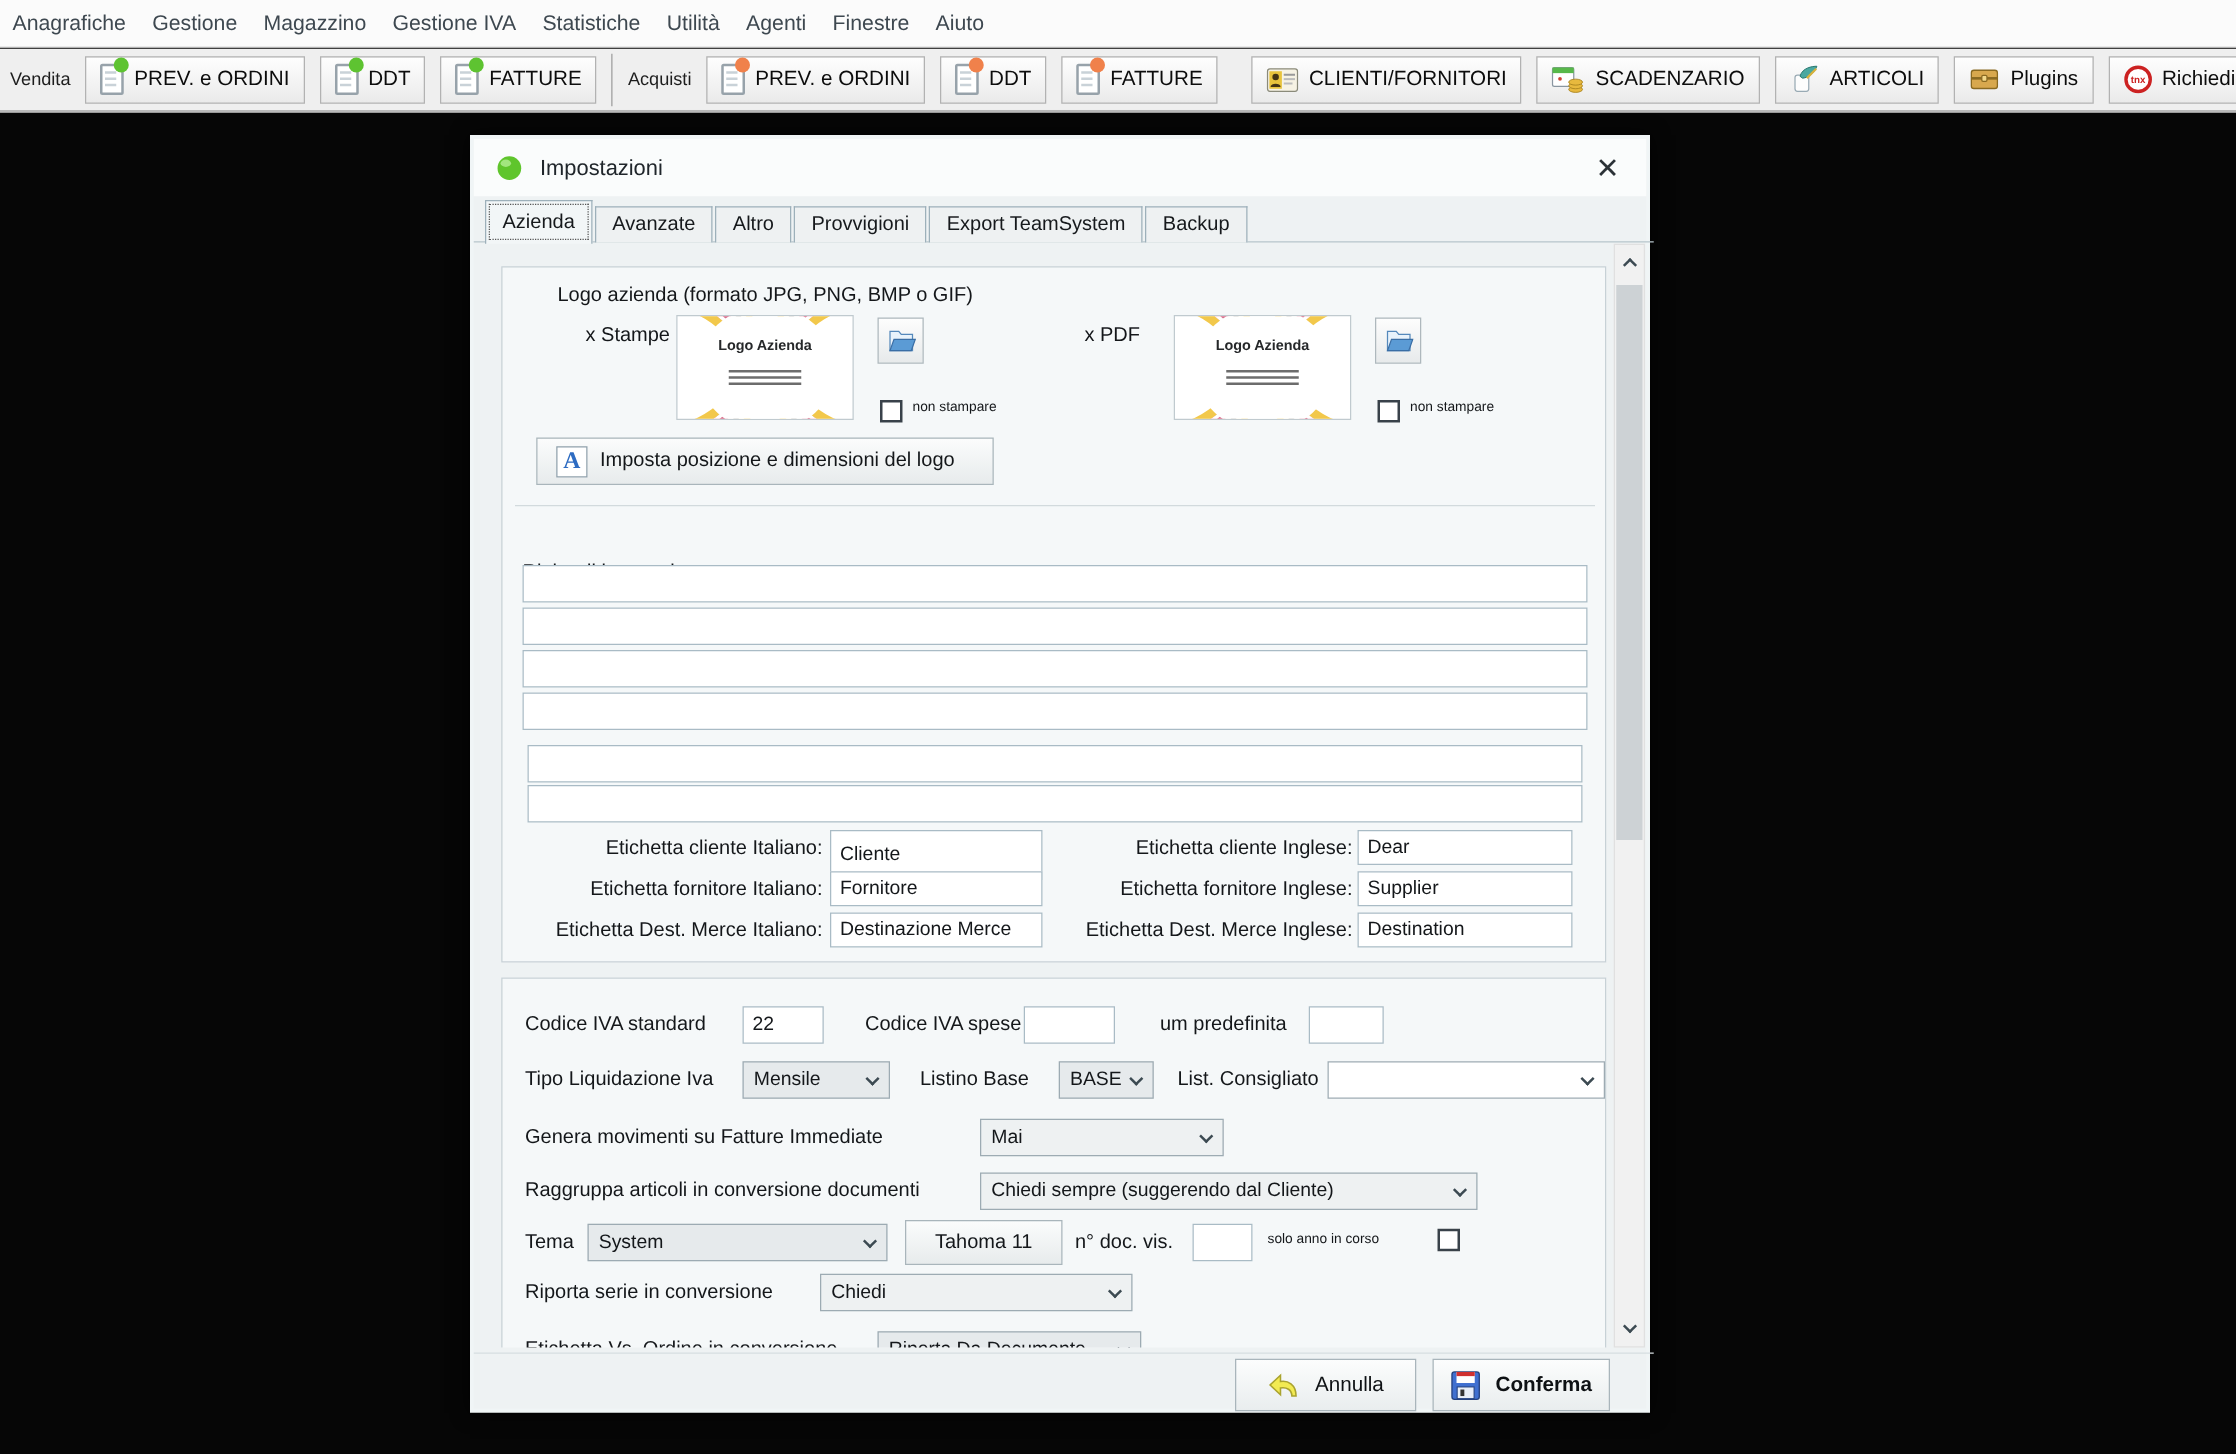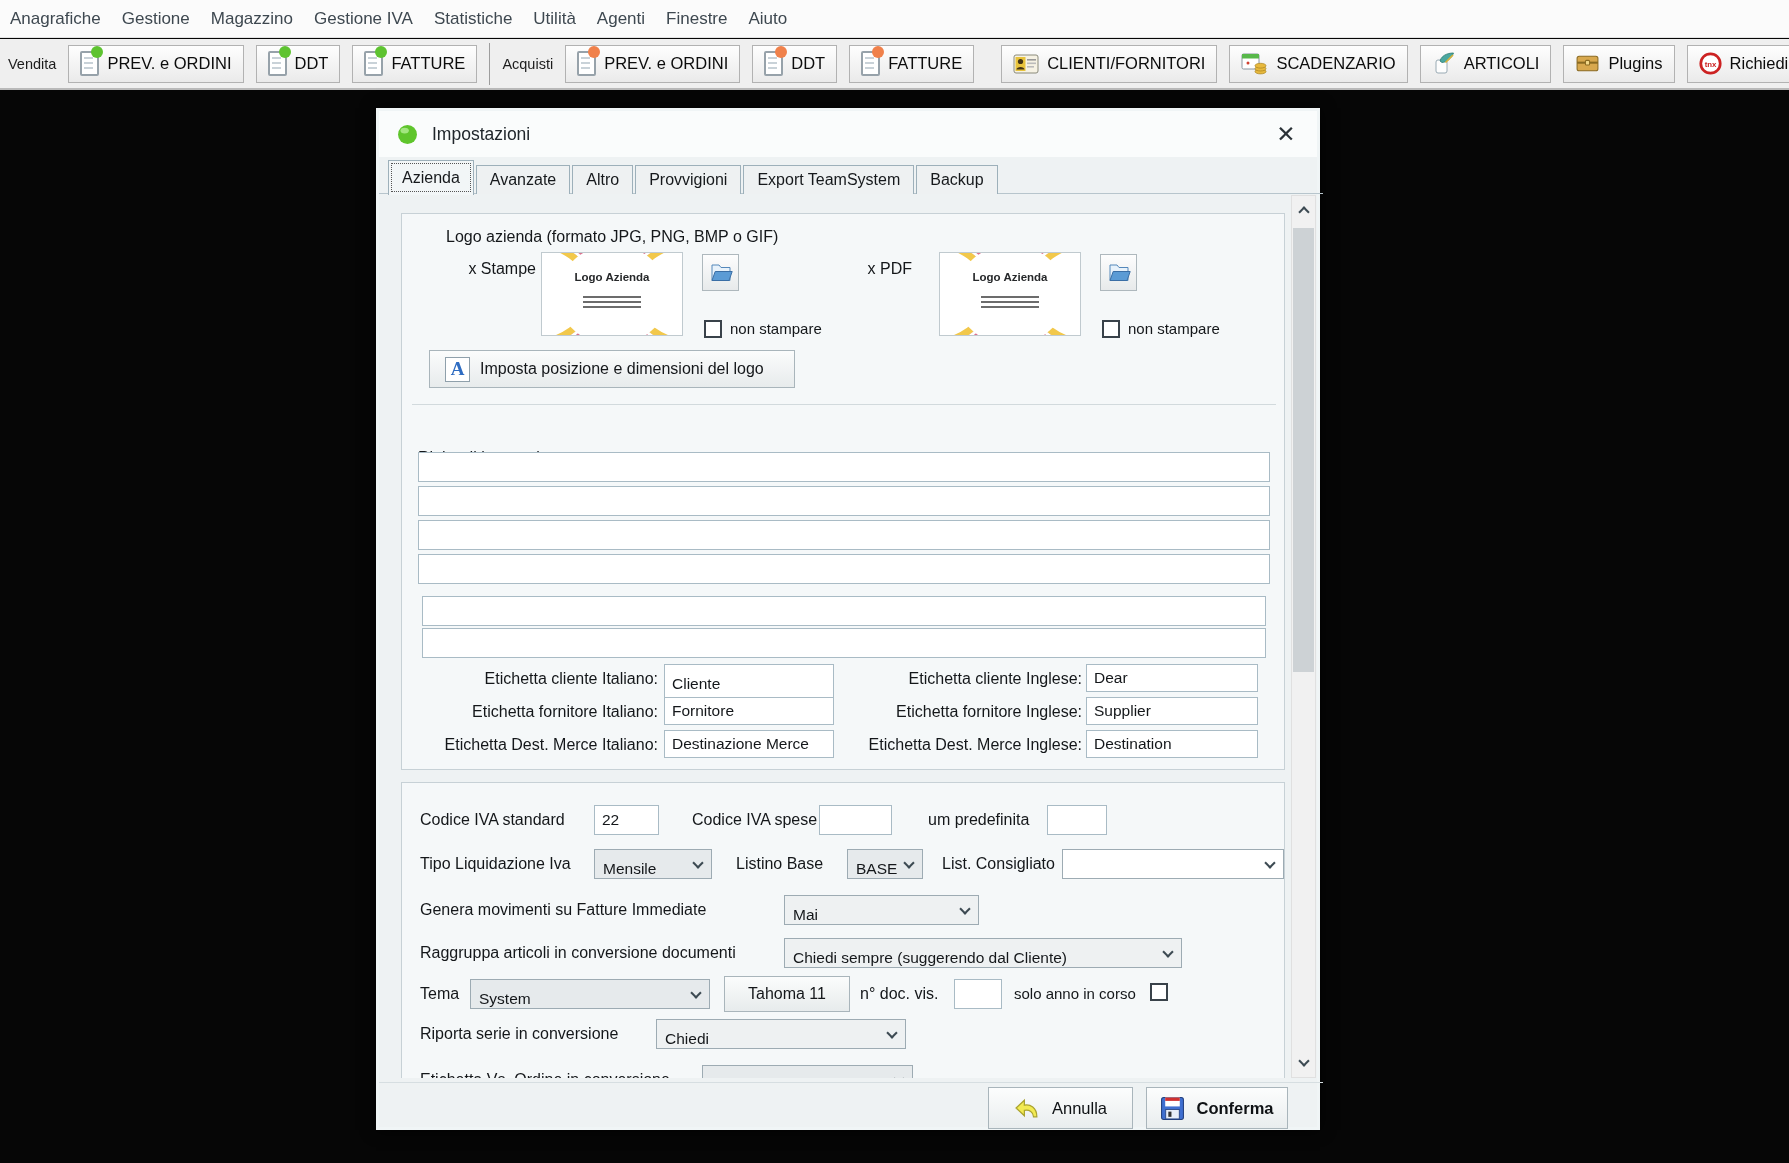--- a/index.html
+++ b/index.html
@@ -42,26 +42,26 @@
 
   .viewport { position:absolute; left:0; top:84px; width:910px; height:883px; overflow:hidden; z-index:2; }
   .group { position:absolute; background:#f5f8f9; border:1px solid #c7d1d6; }
   .abs { position:absolute; }
   .flabel { font-size:16px; color:#14171a; line-height:30px; white-space:nowrap; }
   .rlabel { text-align:right; }
 
   .tinput { position:absolute; height:30px; background:#fff; border:1px solid #a9bbc5; font-size:15.5px;
             color:#14171a; padding:0 7px; font-family:"Liberation Sans",sans-serif; }
   .sel { position:absolute; height:30px; background:#eef1f2; border:1px solid #9dabb3; display:flex;
-         align-items:flex-end; padding:0 28px 0 8px; font-size:15.5px; color:#14171a; white-space:nowrap; overflow:hidden; }
+         align-items:center; padding:0 28px 0 8px; font-size:15.5px; color:#14171a; white-space:nowrap; overflow:hidden; }
   .sel.gray { background:#e6eaec; }
   .chev { width:8px; height:8px; border-right:2px solid #3c4a52; border-bottom:2px solid #3c4a52; transform:rotate(45deg); }
   .sel .chev { position:absolute; right:9px; top:9px; }
   .checkbox { position:absolute; width:18px; height:18px; background:#fff; border:2px solid #39424a; }
-  .cklabel { font-size:15px; color:#14171a; white-space:nowrap; }
+  .cklabel { font-size:11px; color:#14171a; white-space:nowrap; }
 
   .sep { position:absolute; height:0; border-top:1px solid #d2dadd; }
   .heading { font-size:16px; color:#14171a; white-space:nowrap; }
 
   
   .logo-sample { position:absolute; width:142px; height:84px; background:#fff; border:1px solid #c0cacf; overflow:hidden; }
   .ring { position:absolute; width:150px; height:112px; border-radius:50%; border:7px solid #f2c84b;
           box-shadow:0 0 0 3px #fff, 0 0 0 7px #d9718e, 0 0 0 10px #fff, 0 0 0 13px #8d8d8d, 0 0 0 16px #fff, 0 0 0 20px #f2c84b; }
   .ring.l { left:-96px; top:-16px; } .ring.r { right:-96px; top:-16px; }
   .logo-center { position:absolute; left:16px; top:-8px; width:110px; height:100px; background:#fff; border-radius:50%; }

